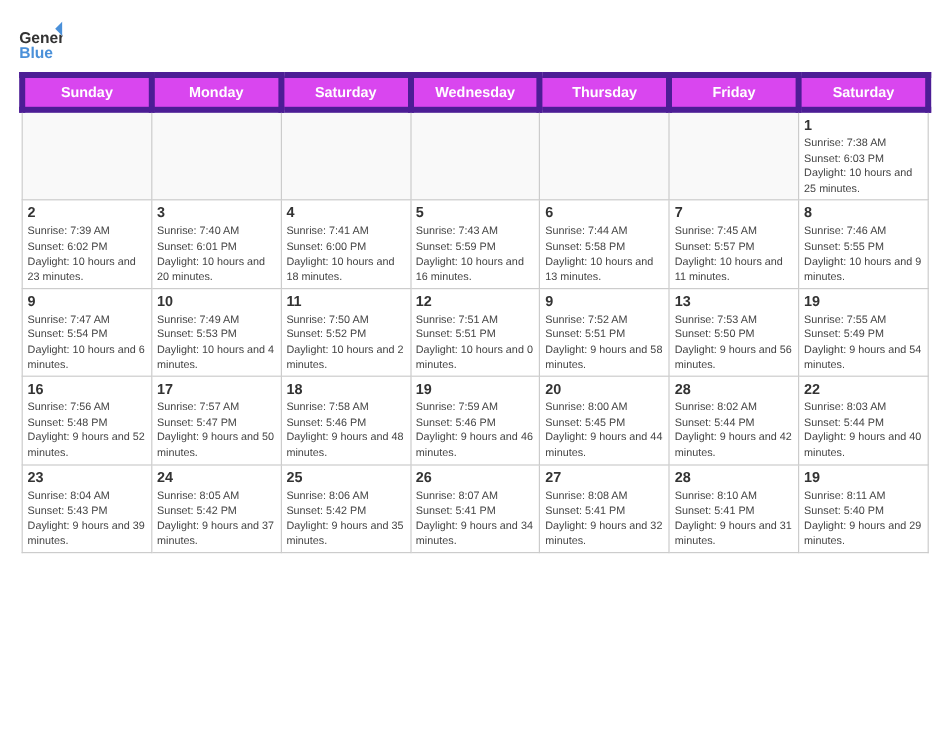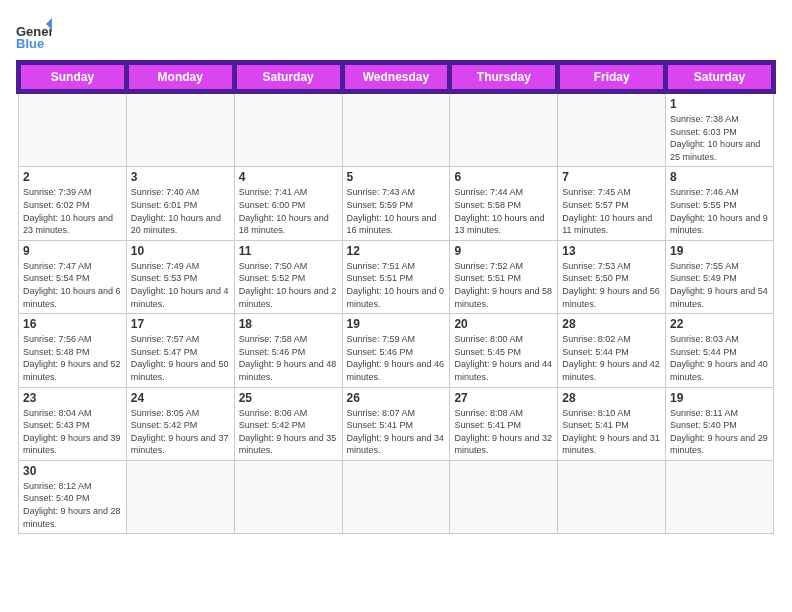--- a/index.html
+++ b/index.html
@@ -228,26 +228,14 @@
         </td>
         <td>
           <span class="day-number">28</span>
           <div class="day-info">Sunrise: 8:10 AM<br>Sunset: 5:41 PM<br>Daylight: 9 hours and 31 minutes.</div>
         </td>
         <td>
           <span class="day-number">19</span>
           <div class="day-info">Sunrise: 8:11 AM<br>Sunset: 5:40 PM<br>Daylight: 9 hours and 29 minutes.</div>
         </td>
       </tr>
-      <tr>
-        <td>
-          <span class="day-number">30</span>
-          <div class="day-info">Sunrise: 8:12 AM<br>Sunset: 5:40 PM<br>Daylight: 9 hours and 28 minutes.</div>
-        </td>
-        <td class="empty"></td>
-        <td class="empty"></td>
-        <td class="empty"></td>
-        <td class="empty"></td>
-        <td class="empty"></td>
-        <td class="empty"></td>
-      </tr>
     </tbody>
 </table>
 
 </body></html>

